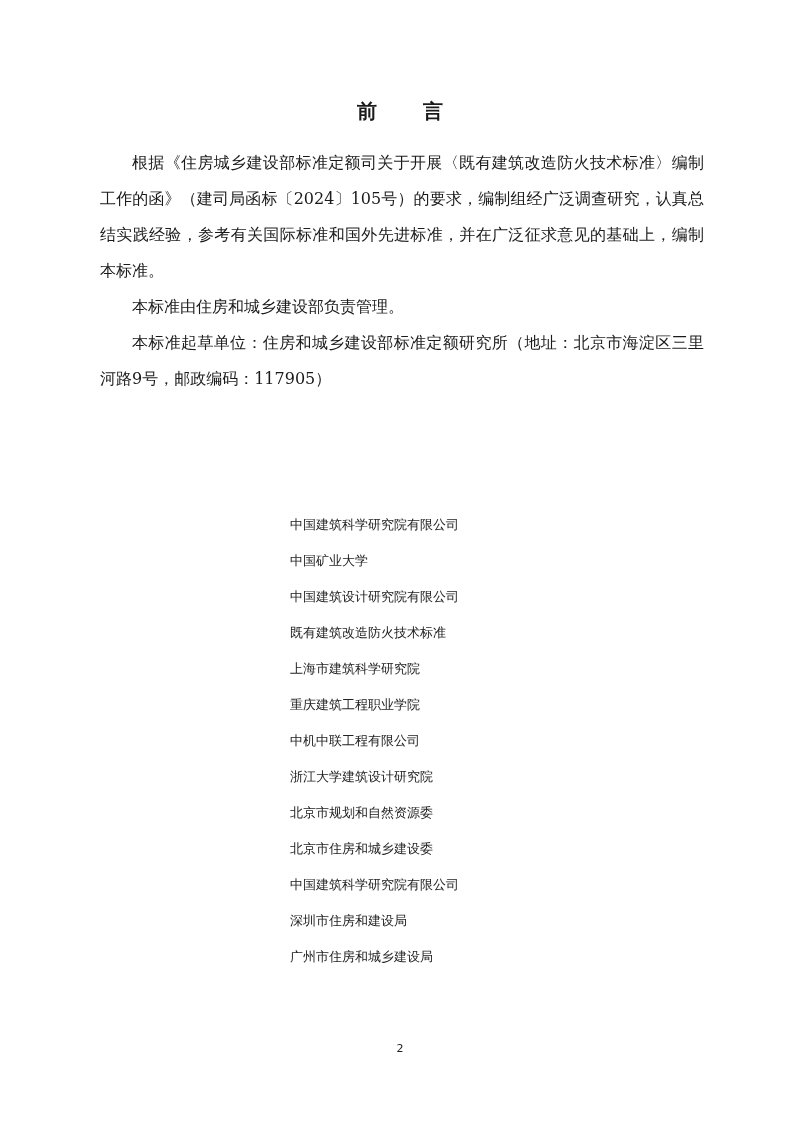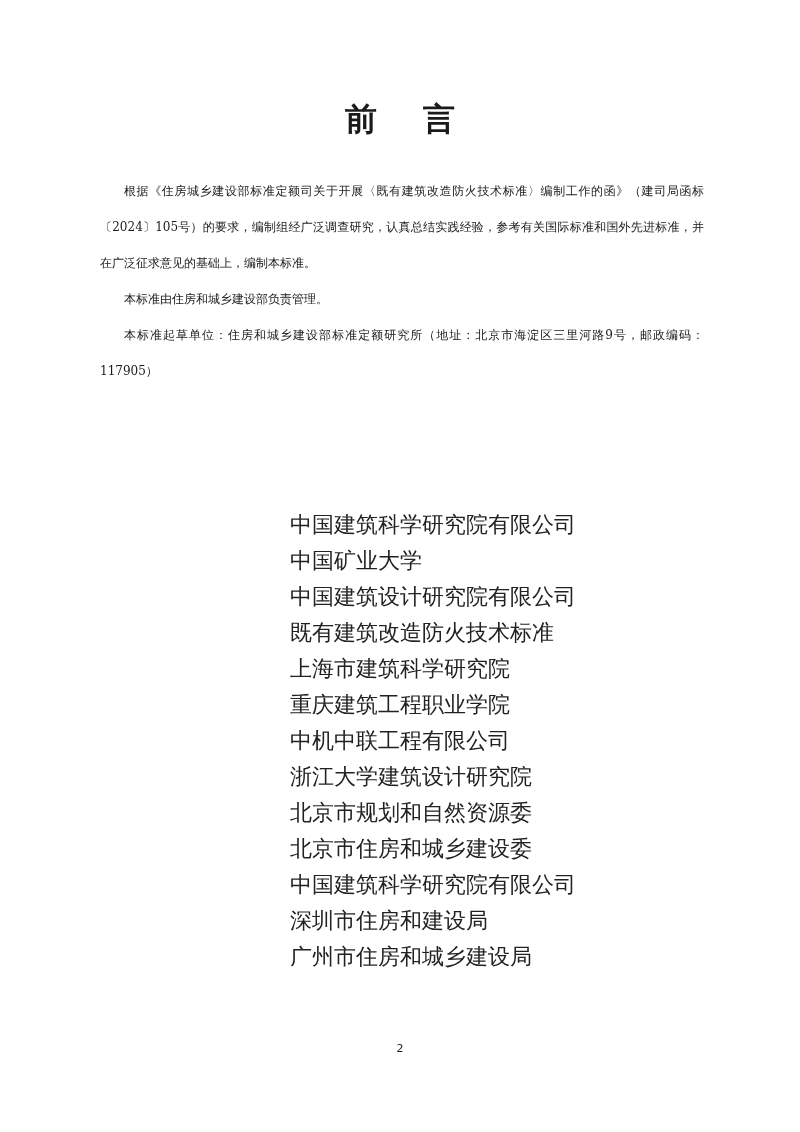--- a/index.html
+++ b/index.html
@@ -1,26 +1,26 @@
 <!DOCTYPE html>
 <html><head>
 <meta charset="utf-8">
 <style>
   html, body { margin: 0; padding: 0; background: #ffffff; }
   body { width: 800px; height: 1132px; position: relative; overflow: hidden;
          font-family: "DejaVu Serif", "Liberation Serif", serif; color: #1a1a1a; }
   .page { position: absolute; left: 0; top: 0; width: 800px; height: 1132px; }
   .title { position: absolute; top: 98px; left: 0; width: 800px; text-align: center;
-           font-family: "DejaVu Sans", sans-serif; font-weight: bold; font-size: 32px;
+           font-family: "DejaVu Sans", sans-serif; font-weight: bold; font-size: 20px;
            letter-spacing: 46px; text-indent: 46px; }
   .body-text { position: absolute; left: 100px; width: 604px; top: 145px;
-               font-size: 12px; line-height: 36px; text-align: justify; margin-top: 28px; }
+               font-size: 16px; line-height: 36px; text-align: justify; }
   .para { margin: 0; text-indent: 2em; }
   .para.addr { }
-  .units { position: absolute; left: 290px; top: 507px; font-size: 22px; line-height: 36px;
+  .units { position: absolute; left: 290px; top: 507px; font-size: 13px; line-height: 36px;
            font-family: "DejaVu Sans", sans-serif; font-weight: normal; color: #222; }
   .unit { white-space: nowrap; }
   .page-number { position: absolute; top: 1042px; left: 0; width: 800px; text-align: center;
                  font-family: "DejaVu Sans", sans-serif; font-size: 11px; color: #222; }
 </style>
 </head>
 <body>
 
 <div class="page">
   <div class="title">前言</div>

